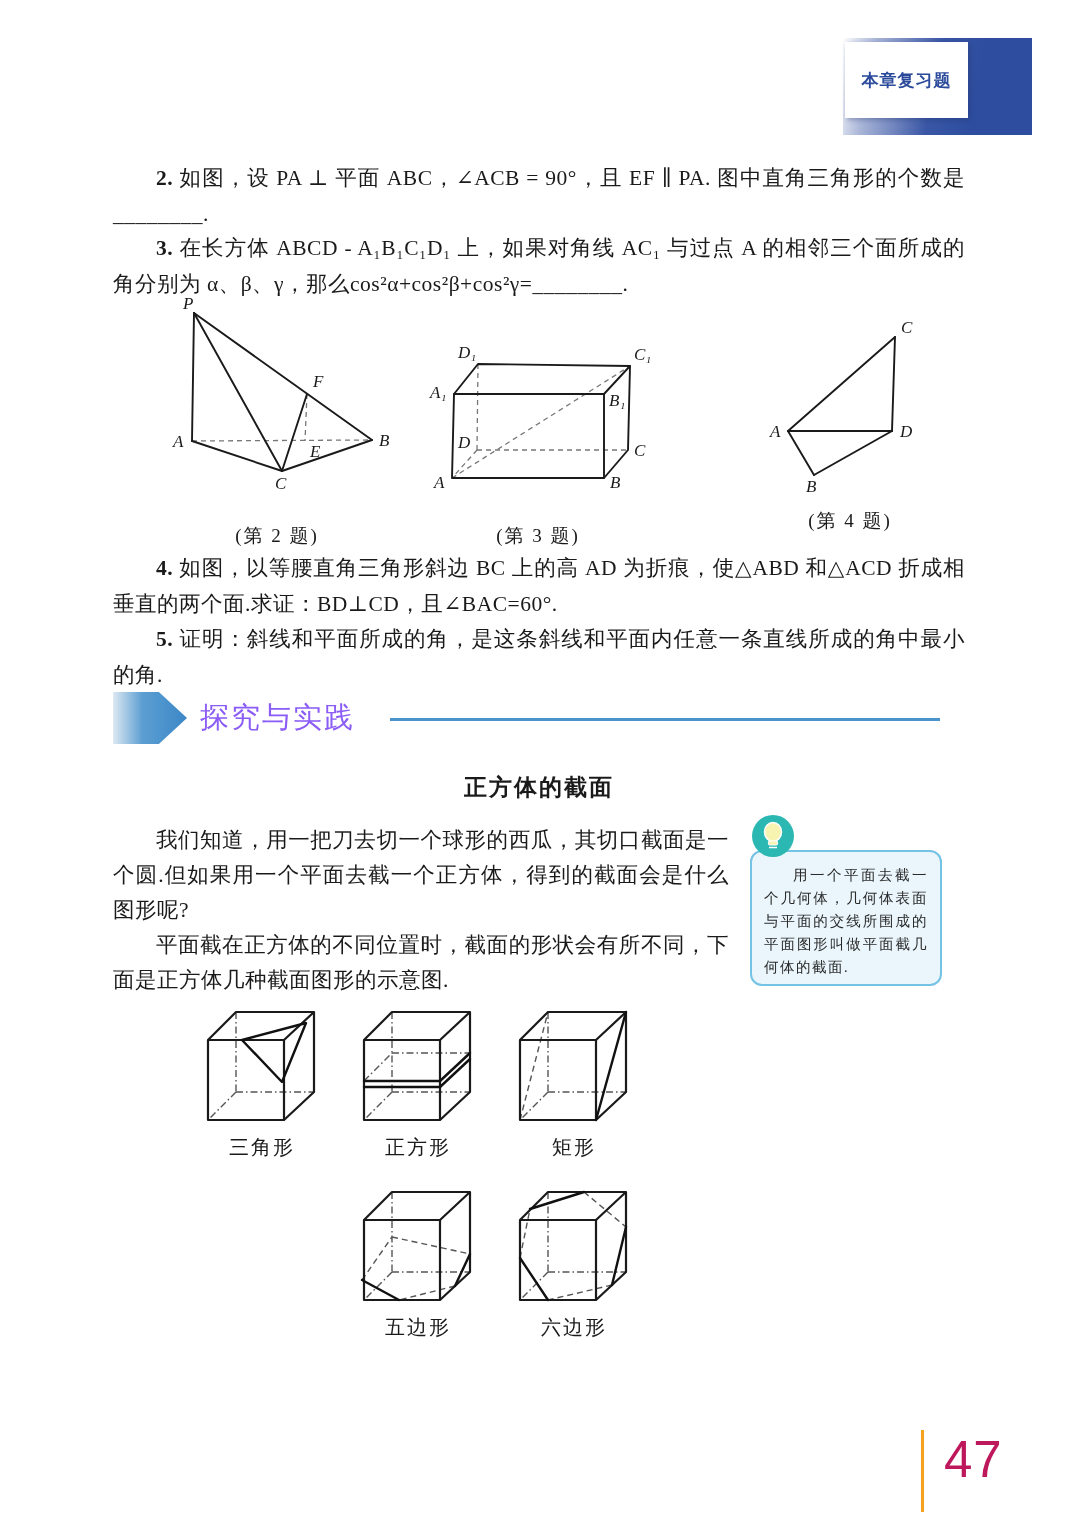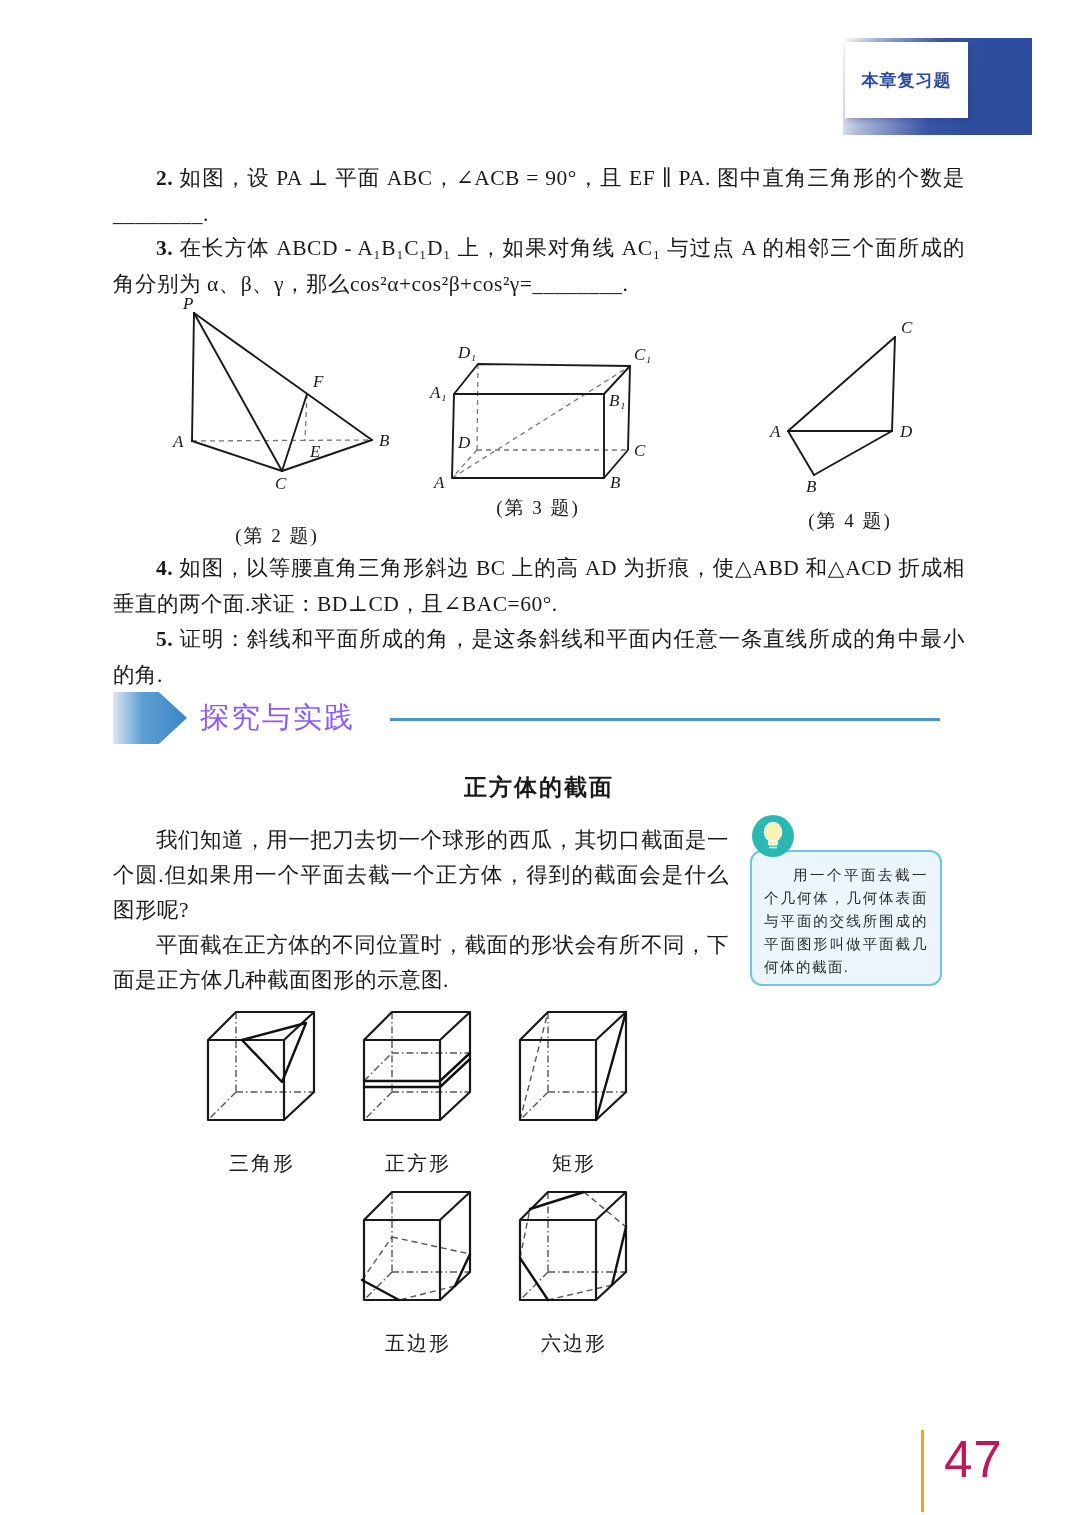--- a/index.html
+++ b/index.html
@@ -33,21 +33,21 @@
   .figcap{font-size:19px;letter-spacing:2px;white-space:nowrap;}
   .vlabel{font-style:italic;font-size:17px;fill:#1a1a1a;
           font-family:"Liberation Serif","DejaVu Serif",serif;}
   .ln  {stroke:#1a1a1a;stroke-width:1.9;fill:none;stroke-linejoin:round;stroke-linecap:round;}
   .lnd {stroke:#777;stroke-width:1.3;fill:none;stroke-dasharray:5 4;}
   
   .cfr {stroke:#1a1a1a;stroke-width:2.2;fill:none;stroke-linejoin:round;}
   .chd {stroke:#555;stroke-width:1.4;fill:none;stroke-dasharray:7 3 1.5 3;}
   .ccut{stroke:#111;stroke-width:2.4;fill:none;stroke-linejoin:round;stroke-linecap:round;}
   .ccutd{stroke:#555;stroke-width:1.4;fill:none;stroke-dasharray:6 4;}
-  .cubelabel{font-size:20px;letter-spacing:2px;margin-top:22px;}
+  .cubelabel{font-size:20px;letter-spacing:2px;margin-top:6px;}
   
   .explore-arrow{
     position:absolute;left:113px;top:692px;width:74px;height:52px;
     background:linear-gradient(90deg,#dde8f2 0%,#5b9ed2 40%,#3c87c7 100%);
     clip-path:polygon(0 0,62% 0,100% 50%,62% 100%,0 100%);
   }
   .explore-title{
     position:absolute;left:200px;top:698px;font-size:29px;font-weight:normal;color:#8b5cf6;
     font-family:"Liberation Sans","DejaVu Sans",sans-serif;letter-spacing:2px;white-space:nowrap;
   }
@@ -130,21 +130,21 @@
       <path class="ln" d="M208,36 L206,120 L182,148"></path>
       <text class="vlabel" x="8" y="68">A₁</text>
       <text class="vlabel" x="187" y="76">B₁</text>
       <text class="vlabel" x="212" y="30">C₁</text>
       <text class="vlabel" x="36" y="28">D₁</text>
       <text class="vlabel" x="12" y="158">A</text>
       <text class="vlabel" x="188" y="158">B</text>
       <text class="vlabel" x="212" y="126">C</text>
       <text class="vlabel" x="36" y="118">D</text>
     </svg>
-    <div class="figcap" style="margin-top:0">(第 3 题)</div>
+    <div class="figcap" style="margin-top:28px">(第 3 题)</div>
   </div>
 
   <div class="figblock" style="left:725px;top:305px;width:250px">
     <svg width="200" height="188" viewBox="0 0 200 188">
       <path class="ln" d="M38,126 L145,32"></path>
       <path class="ln" d="M145,32 L142,126"></path>
       <path class="ln" d="M38,126 L142,126"></path>
       <path class="ln" d="M38,126 L64,170"></path>
       <path class="ln" d="M64,170 L142,126"></path>
       <text class="vlabel" x="20" y="132">A</text>

